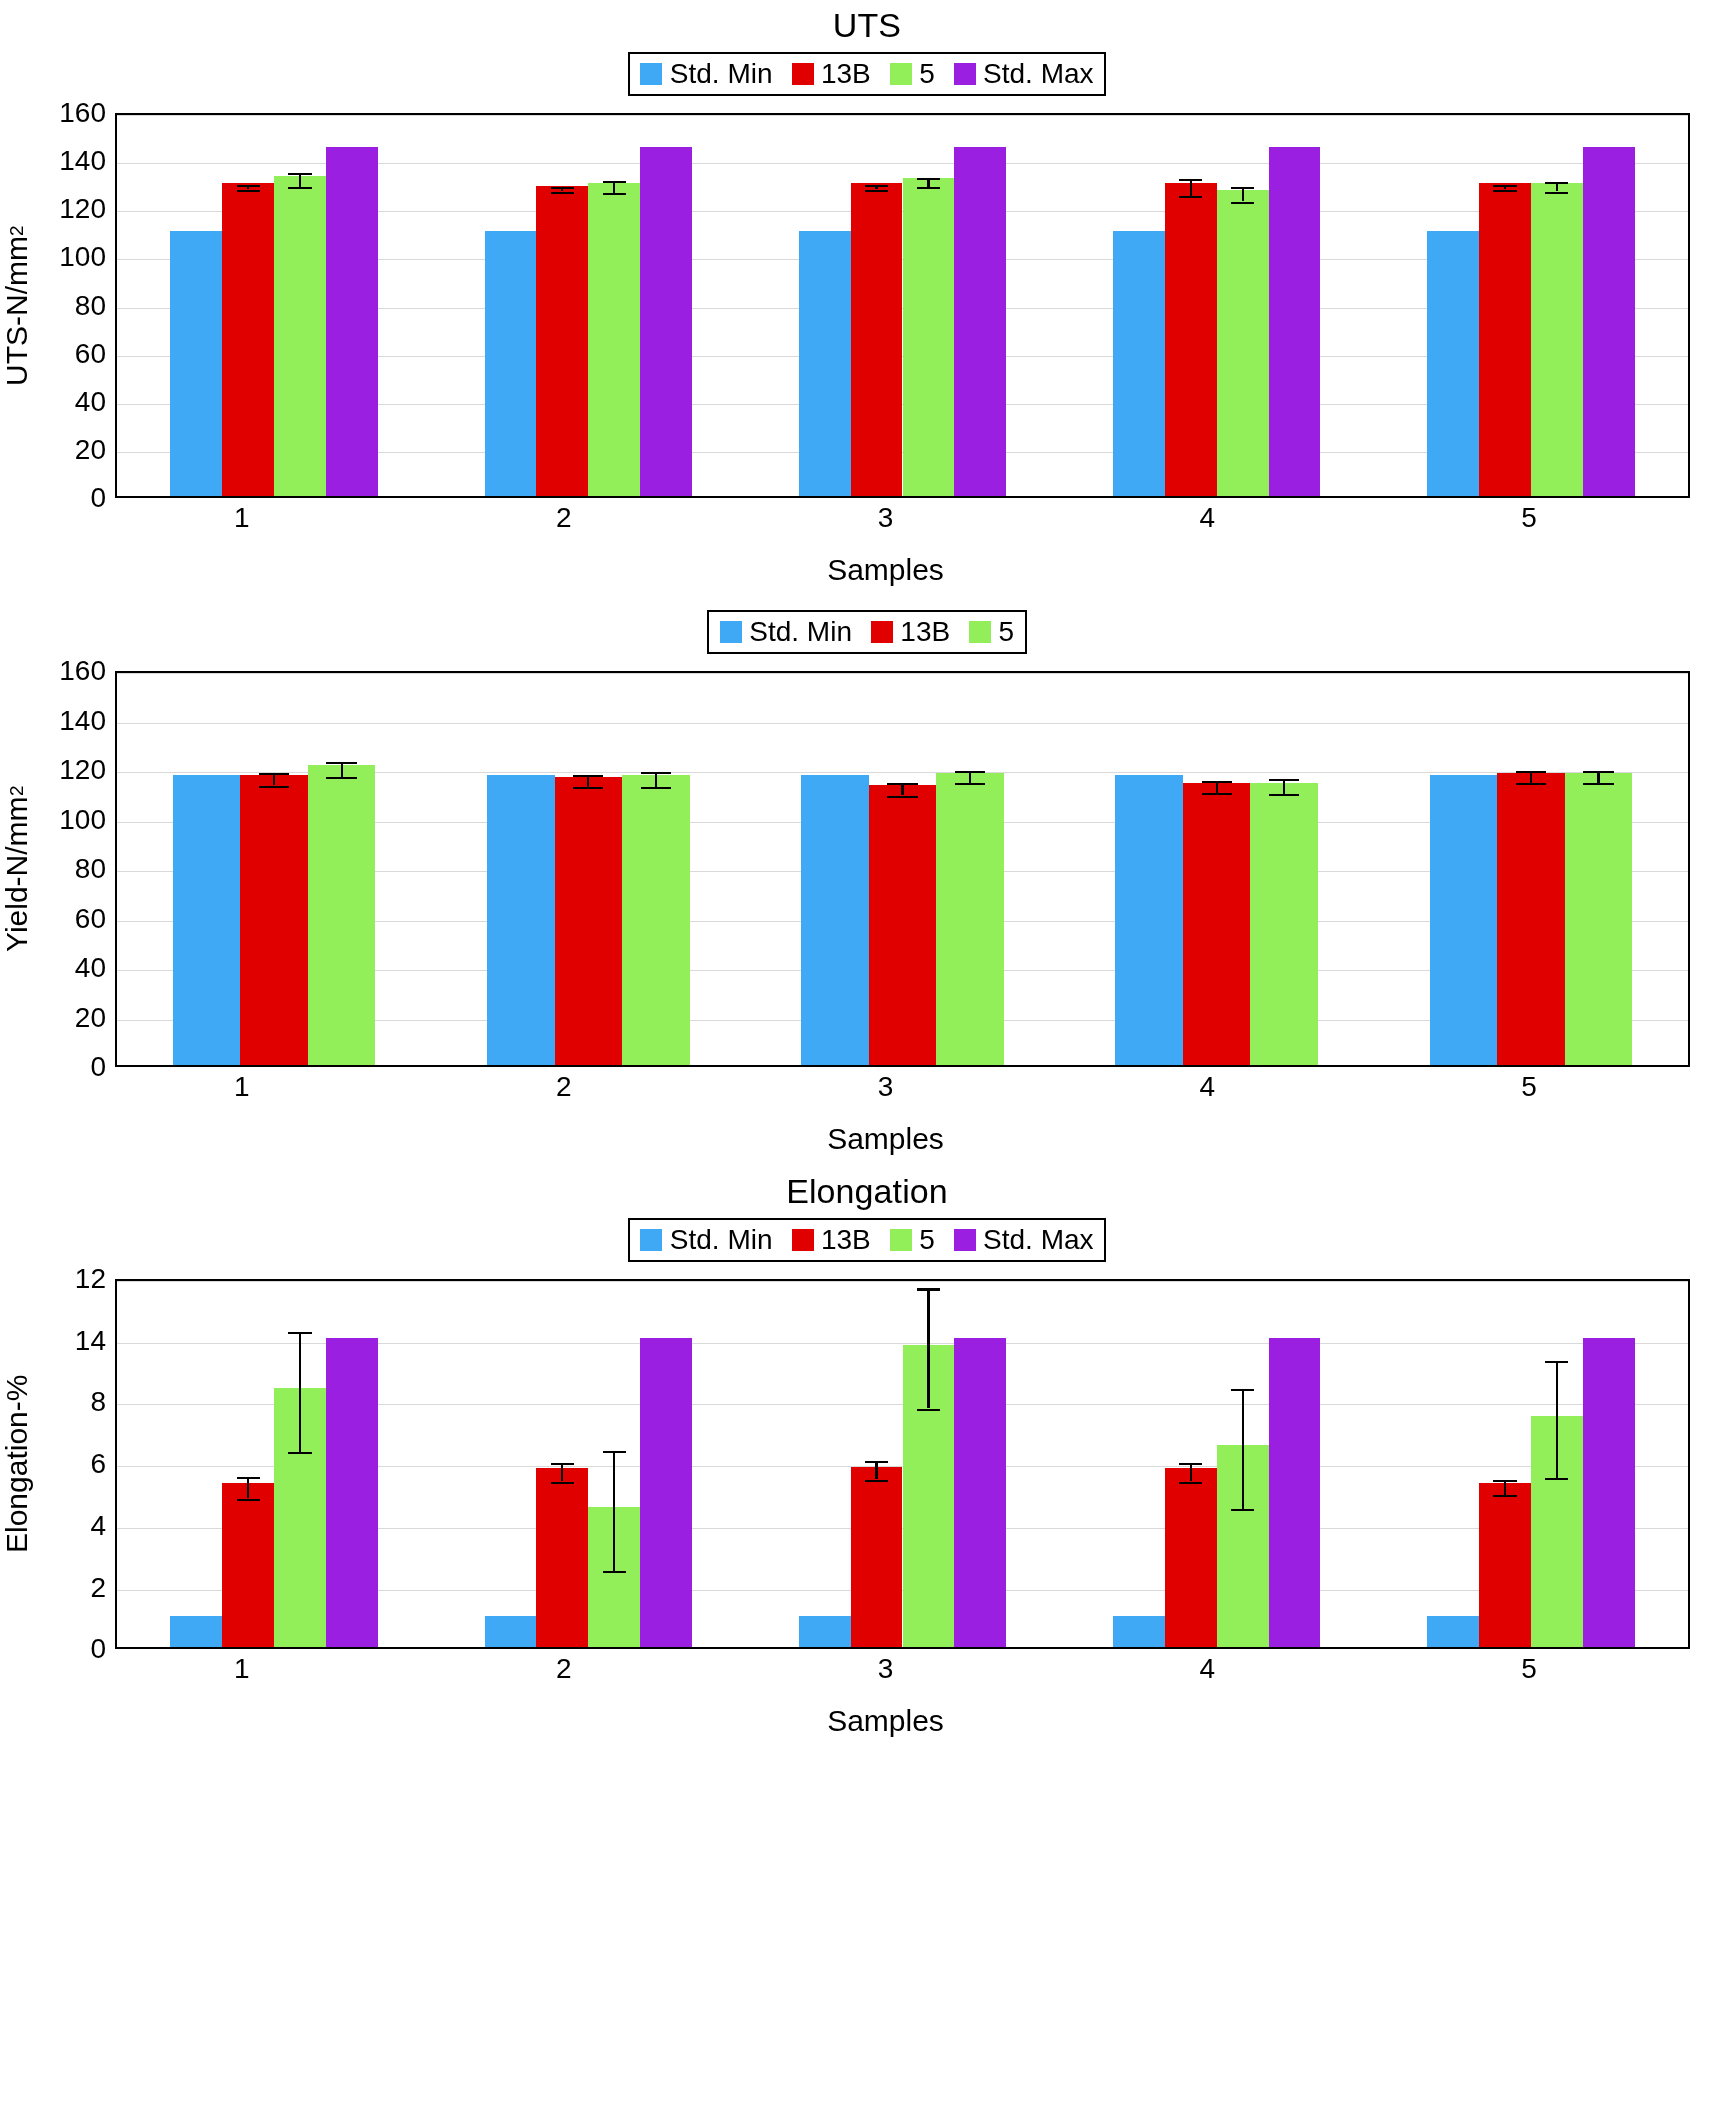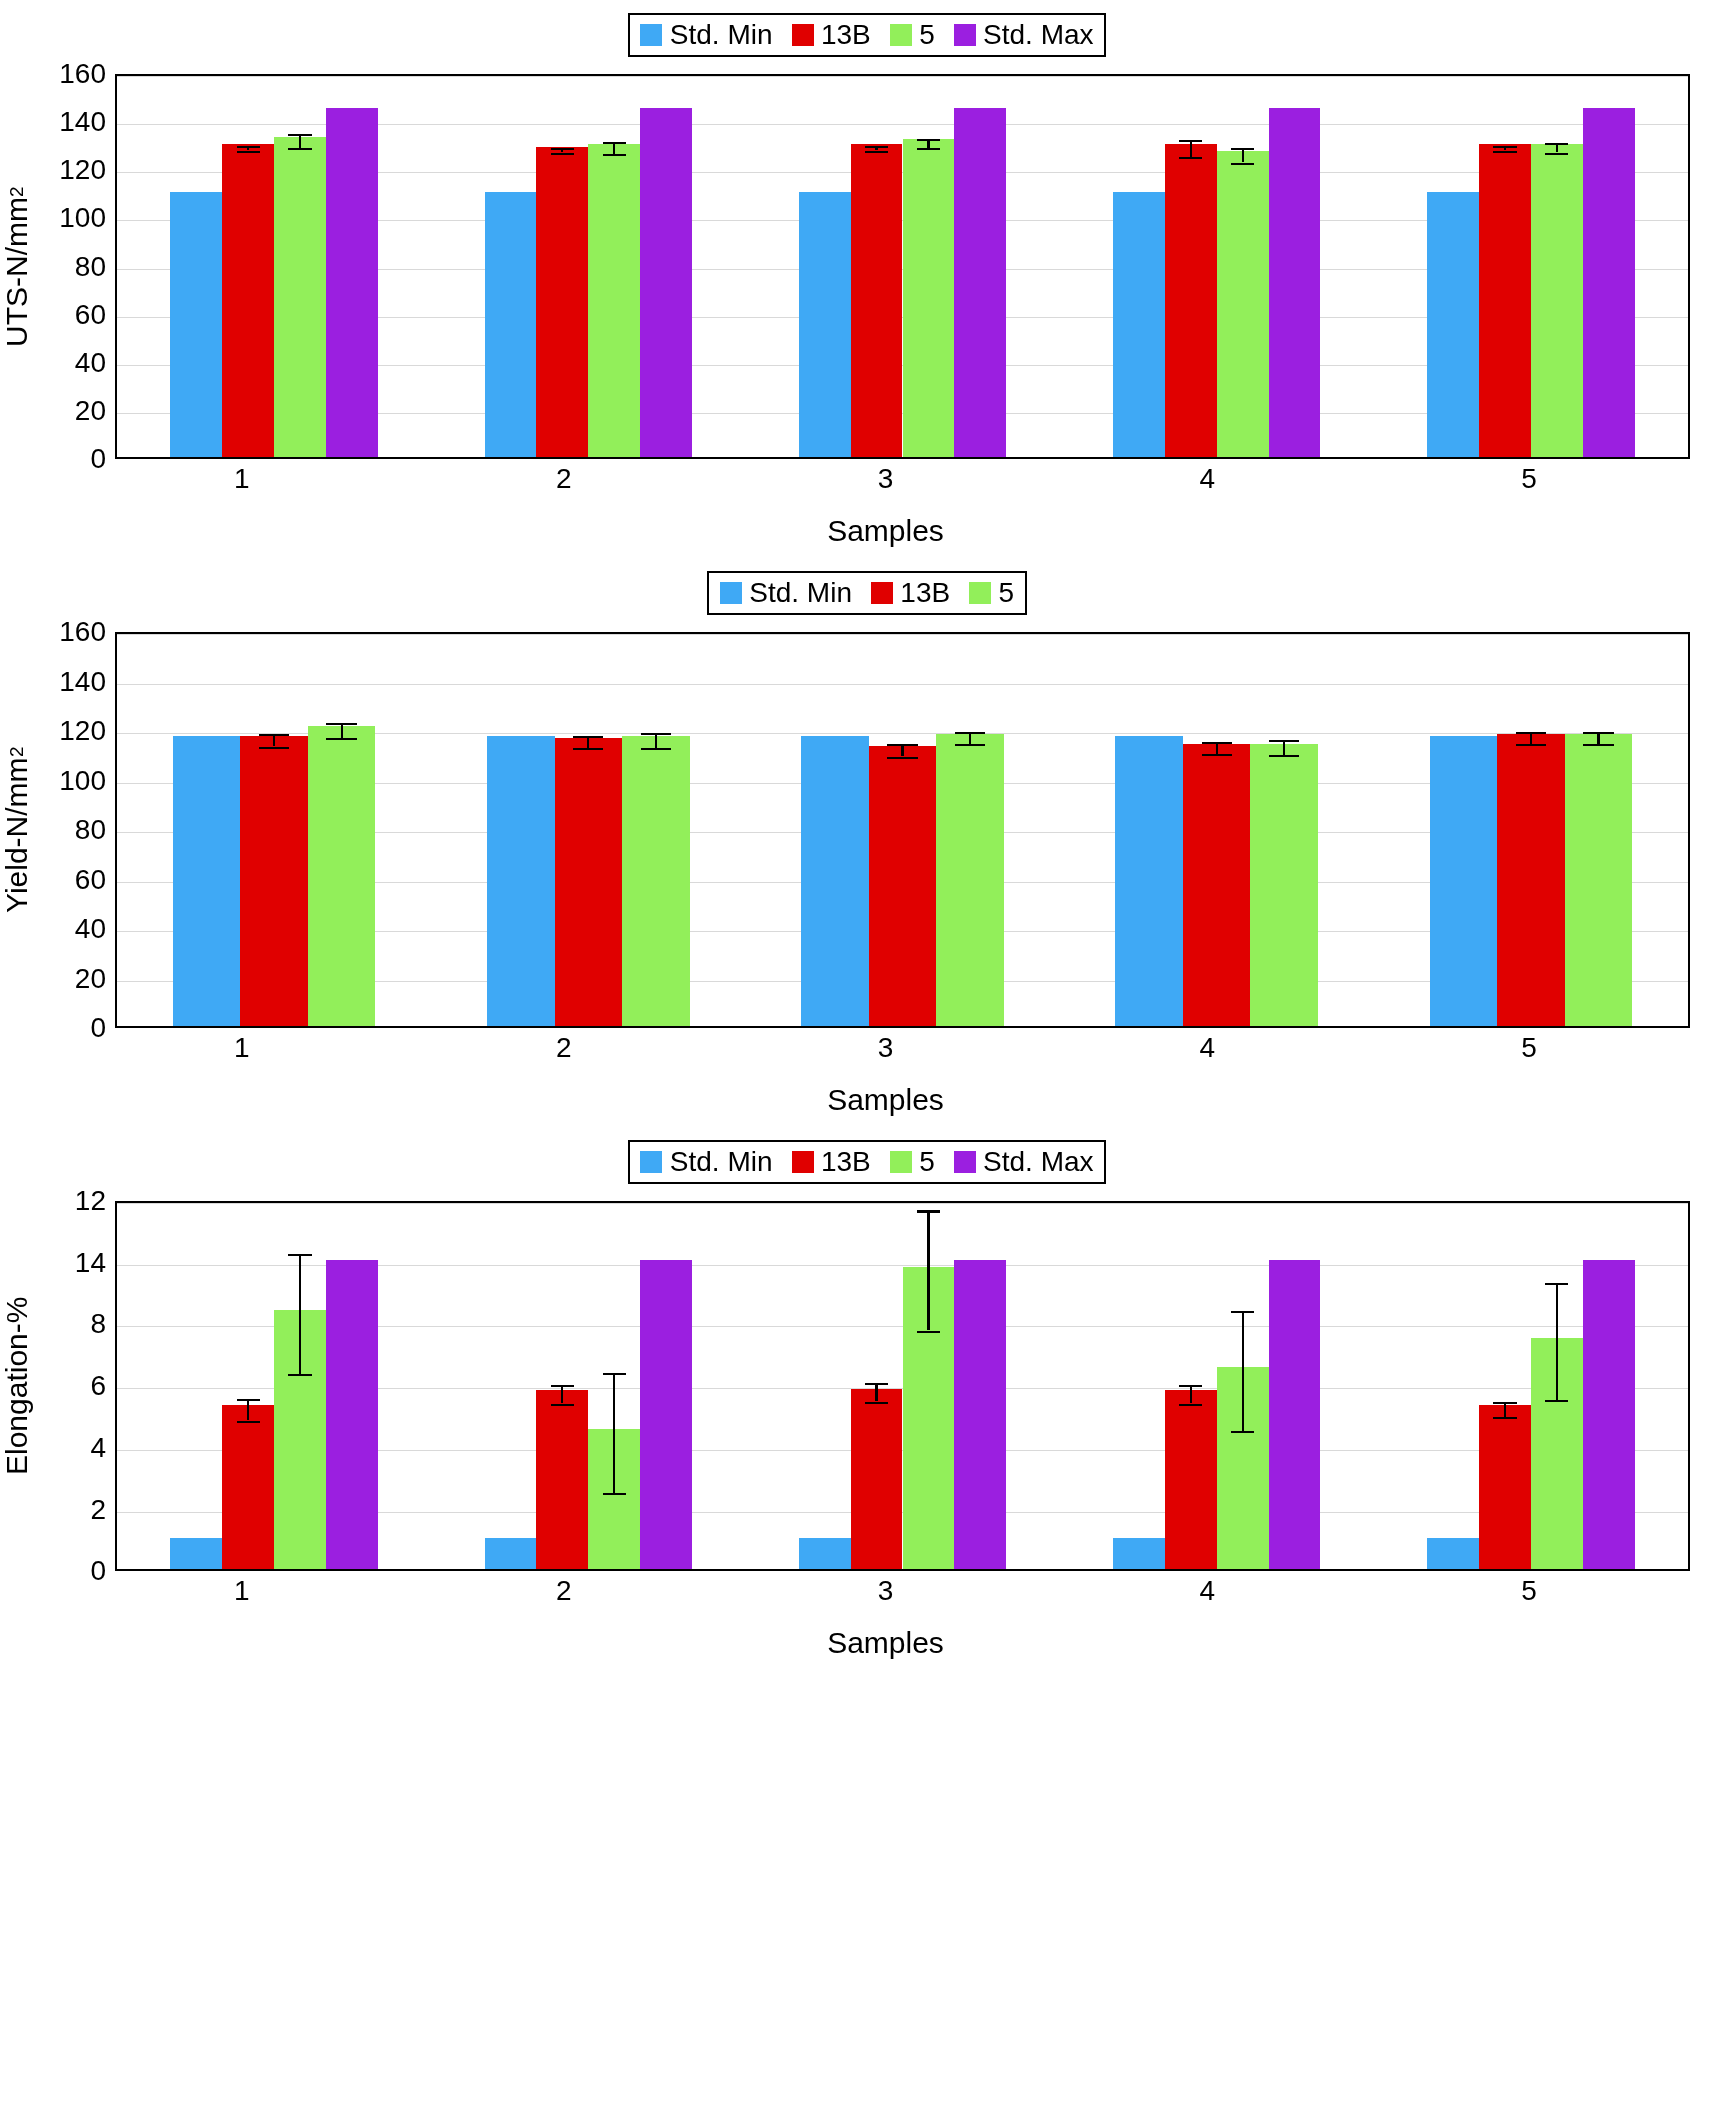--- a/index.html
+++ b/index.html
@@ -56,20 +56,21 @@
     text-align:center;font-size:30px;margin-top:3px;
   }
   .below-axis{margin-left:81px;}
 </style>
 </head>
 <body>
 
 <div class="page">
 
 <div class="chart-block" style="padding-top: 6px;">
+      <div class="chart-title">UTS</div>
       <div class="legend">
         <div class="legend-box">
           <div class="legend-item">
             <span class="legend-swatch" style="background: rgb(63, 169, 245);"></span>
             <span class="legend-label">Std. Min</span>
           </div>
           <div class="legend-item">
             <span class="legend-swatch" style="background: rgb(224, 0, 0);"></span>
             <span class="legend-label">13B</span>
           </div>
@@ -269,20 +270,21 @@
           <div class="x-label" style="left: 10%;">1</div>
           <div class="x-label" style="left: 30%;">2</div>
           <div class="x-label" style="left: 50%;">3</div>
           <div class="x-label" style="left: 70%;">4</div>
           <div class="x-label" style="left: 90%;">5</div>
         </div>
         <div class="x-axis-title" style="margin-right: 44px;">Samples</div>
       </div>
     </div>
     <div class="chart-block" style="padding-top: 16.3px;">
+      <div class="chart-title">Elongation</div>
       <div class="legend">
         <div class="legend-box">
           <div class="legend-item">
             <span class="legend-swatch" style="background: rgb(63, 169, 245);"></span>
             <span class="legend-label">Std. Min</span>
           </div>
           <div class="legend-item">
             <span class="legend-swatch" style="background: rgb(224, 0, 0);"></span>
             <span class="legend-label">13B</span>
           </div>

